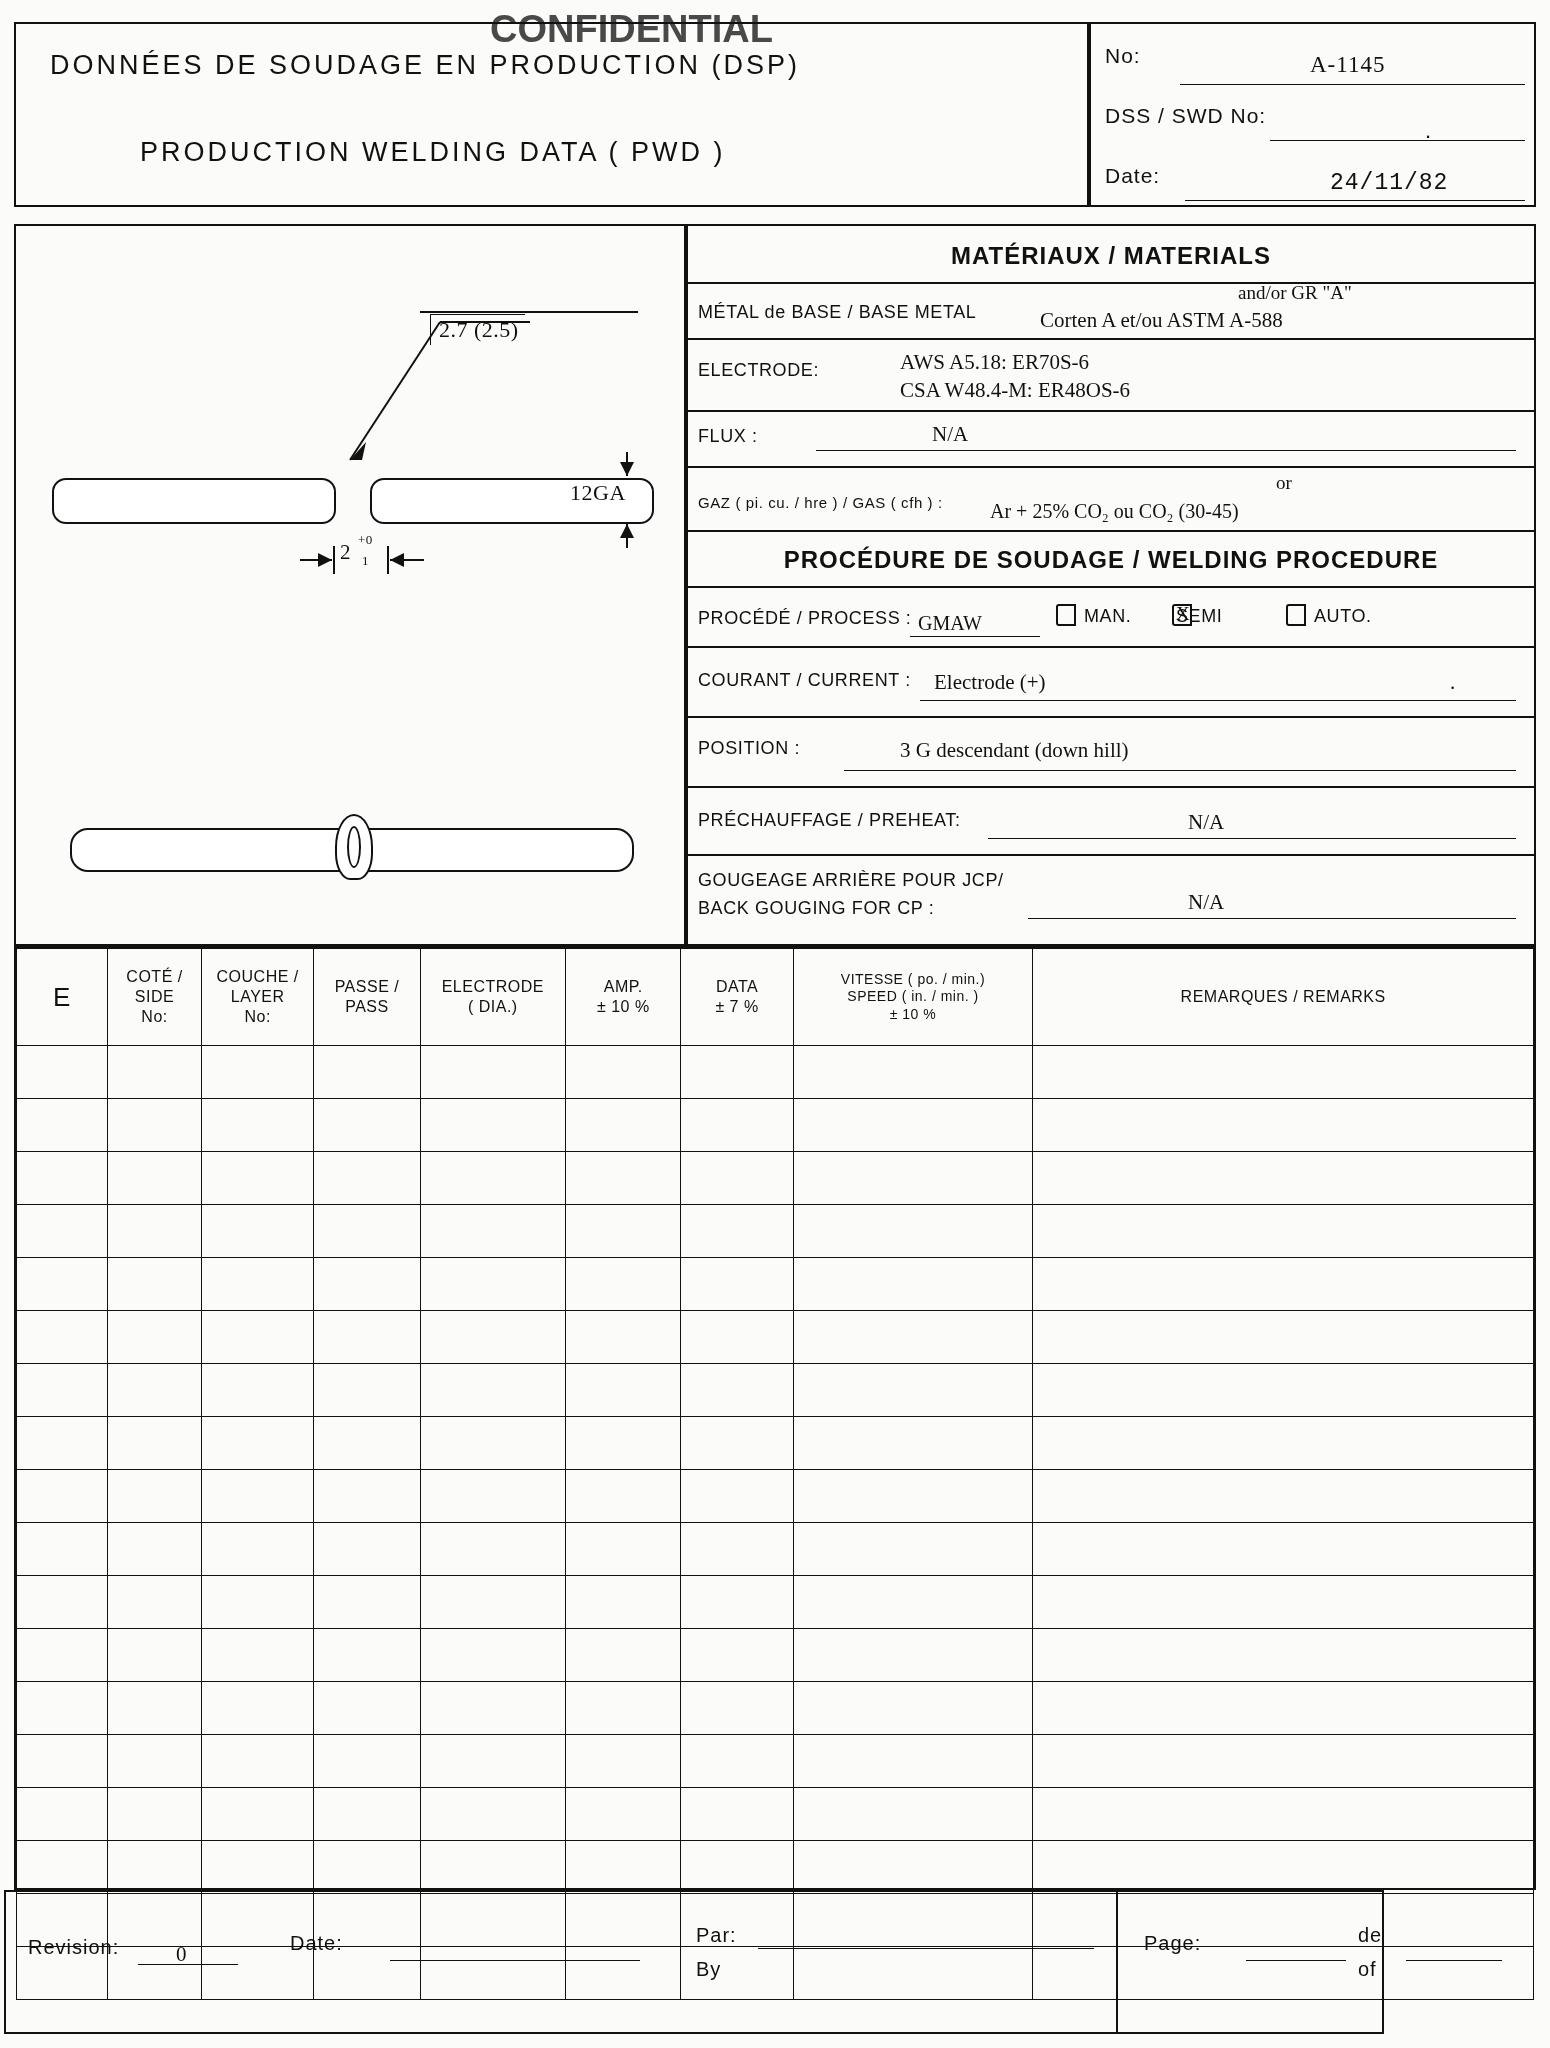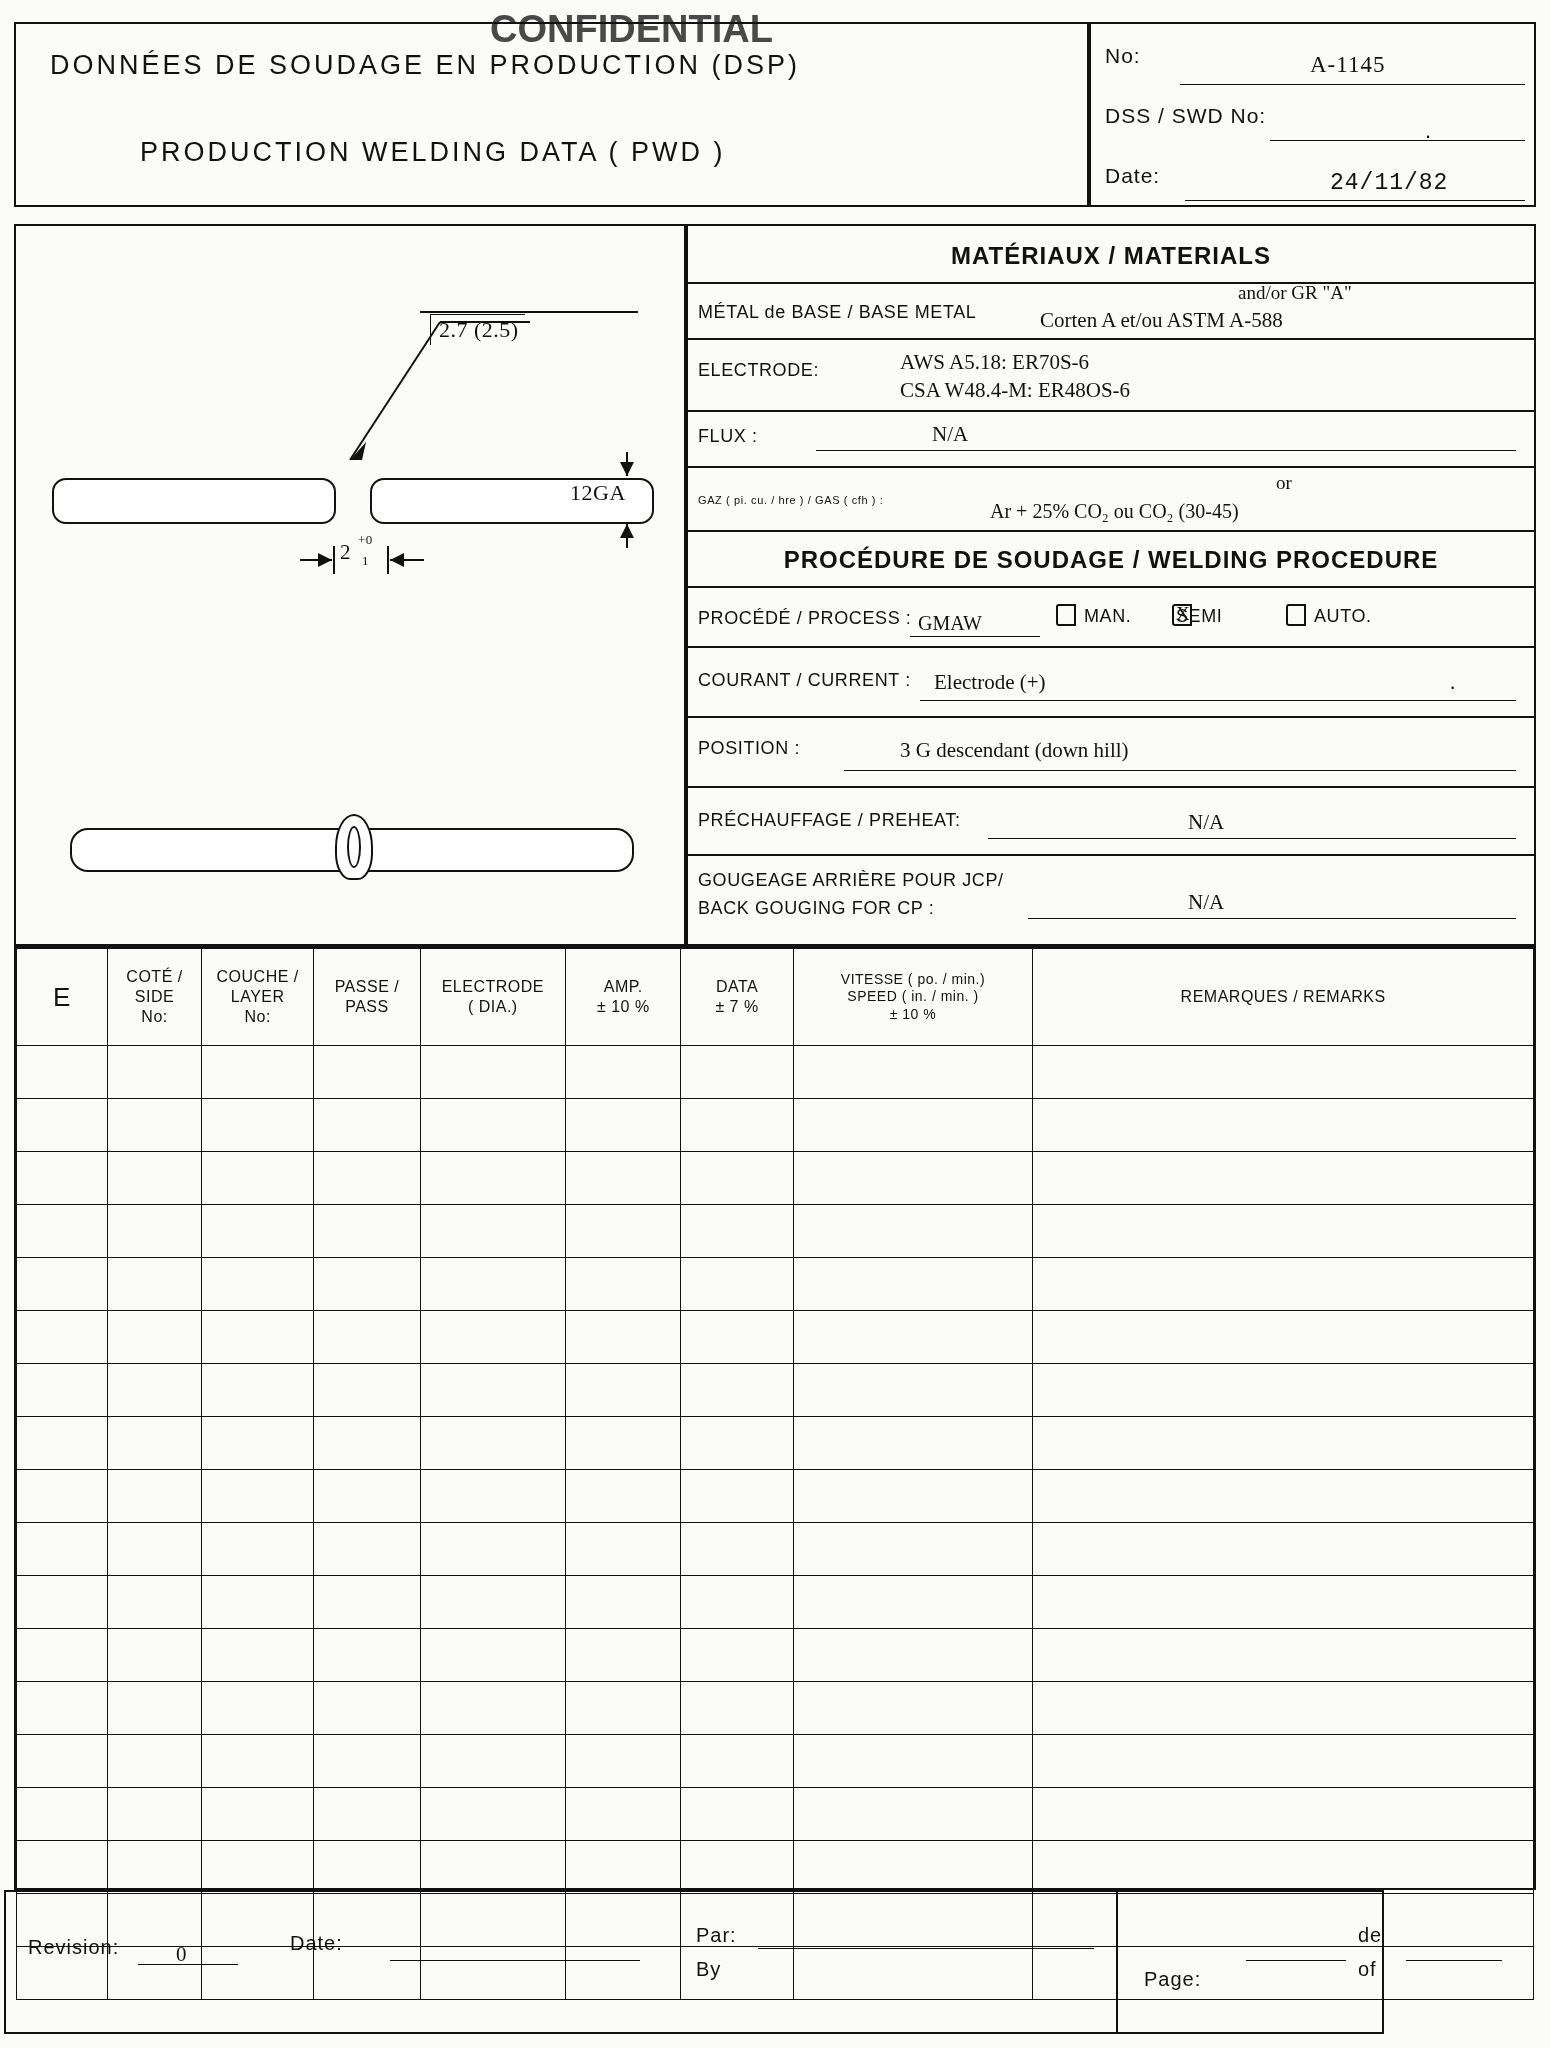--- a/index.html
+++ b/index.html
@@ -273,21 +273,21 @@
     <div class="mlabel" style="left:10px; top:134px;">ELECTRODE:</div>
     <div class="mval" style="left:212px; top:124px;">AWS A5.18: ER70S-6</div>
     <div class="mval" style="left:212px; top:152px;">CSA W48.4-M: ER48OS-6</div>
     <div class="mrow" style="top:184px; height:0;"></div>
 
     <div class="mlabel" style="left:10px; top:200px;">FLUX :</div>
     <div class="mline" style="left:128px; top:224px; width:700px;"></div>
     <div class="mval" style="left:244px; top:196px;">N/A</div>
     <div class="mrow" style="top:240px; height:0;"></div>
 
-    <div class="mlabel" style="left:10px; top:268px; font-size:11px;text-align:right;">GAZ ( pi. cu. / hre ) / GAS ( cfh ) :</div>
+    <div class="mlabel" style="left:10px; top:268px; font-size:15px;text-align:right;">GAZ ( pi. cu. / hre ) / GAS ( cfh ) :</div>
     <div class="mval" style="left:588px; top:246px; font-size:19px;">or</div>
     <div class="mval" style="left:302px; top:274px; font-size:20px;">Ar + 25% CO₂  ou CO₂ (30-45)</div>
     <div class="mrow" style="top:304px; height:0;"></div>
 
     <div class="mhead" style="top:320px;">PROCÉDURE DE SOUDAGE / WELDING  PROCEDURE</div>
     <div class="mrow" style="top:360px; height:0;"></div>
 
     <div class="mlabel" style="left:10px; top:382px;">PROCÉDÉ / PROCESS :</div>
     <div class="mval" style="left:230px; top:386px; font-size:20px;">GMAW</div>
     <div class="mline" style="left:222px; top:410px; width:130px;"></div>
@@ -592,21 +592,21 @@
 
     <div class="flabel" style="left:284px; top:40px;">Date:</div>
     <div class="fline" style="left:384px; top:68px; width:250px;"></div>
     <div class="fval" style="left:420px; top:44px;"></div>
 
     <div class="flabel" style="left:690px; top:32px;">Par:</div>
     <div class="flabel" style="left:690px; top:66px;">By</div>
     <div class="fline" style="left:752px; top:56px; width:336px;"></div>
     <div class="fval" style="left:800px; top:30px;"></div>
 
-    <div class="flabel" style="left:1138px; top:40px;margin-top:36px;">Page:</div>
+    <div class="flabel" style="left:1138px; top:40px;">Page:</div>
     <div class="fline" style="left:1240px; top:68px; width:100px;"></div>
     <div class="fval" style="left:1272px; top:44px;"></div>
     <div class="flabel" style="left:1352px; top:32px;">de</div>
     <div class="flabel" style="left:1352px; top:66px;">of</div>
     <div class="fline" style="left:1400px; top:68px; width:96px;"></div>
     <div class="fval" style="left:1432px; top:44px;"></div>
   </div>
 
 </div>
 

